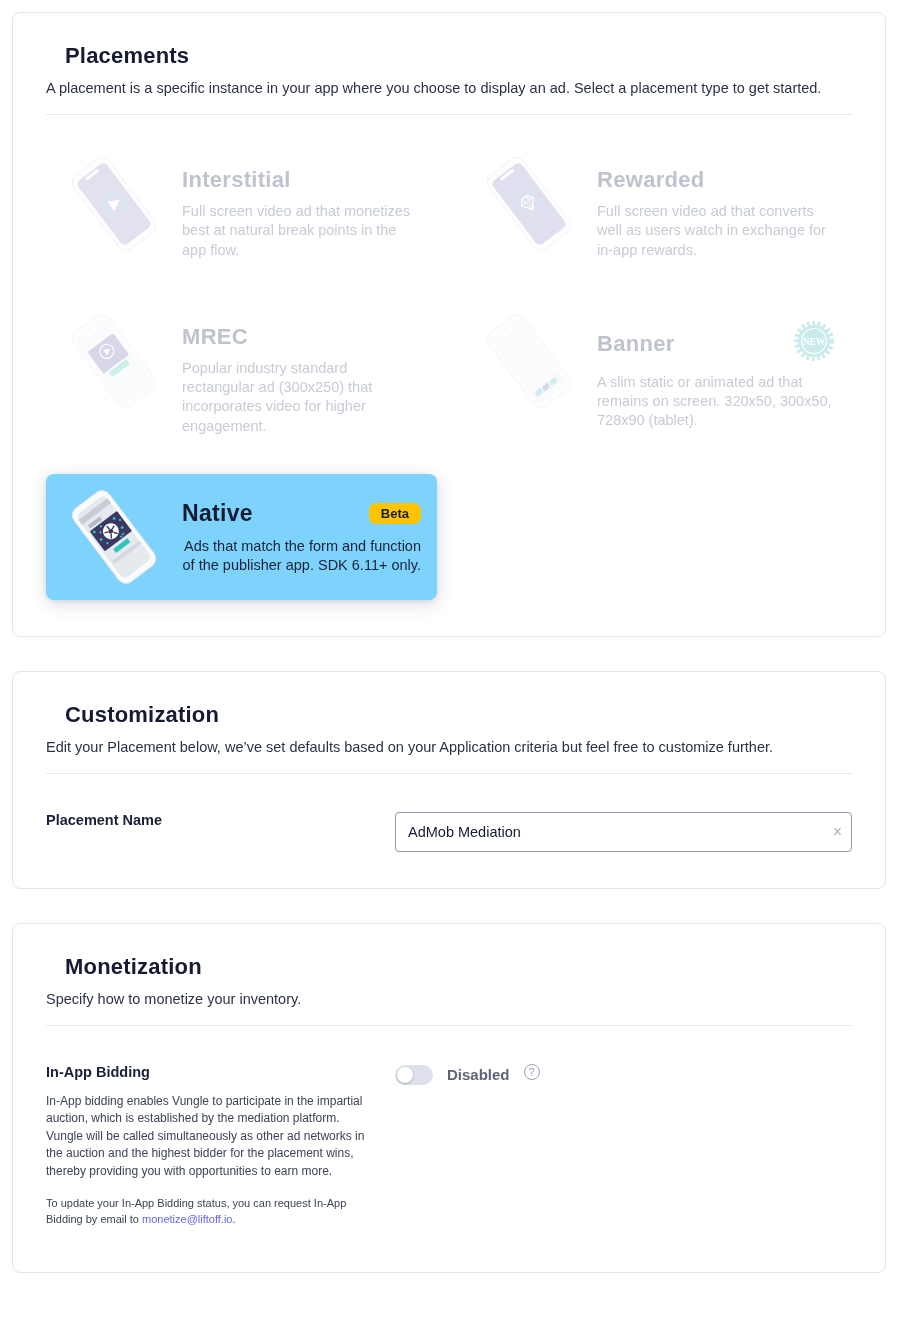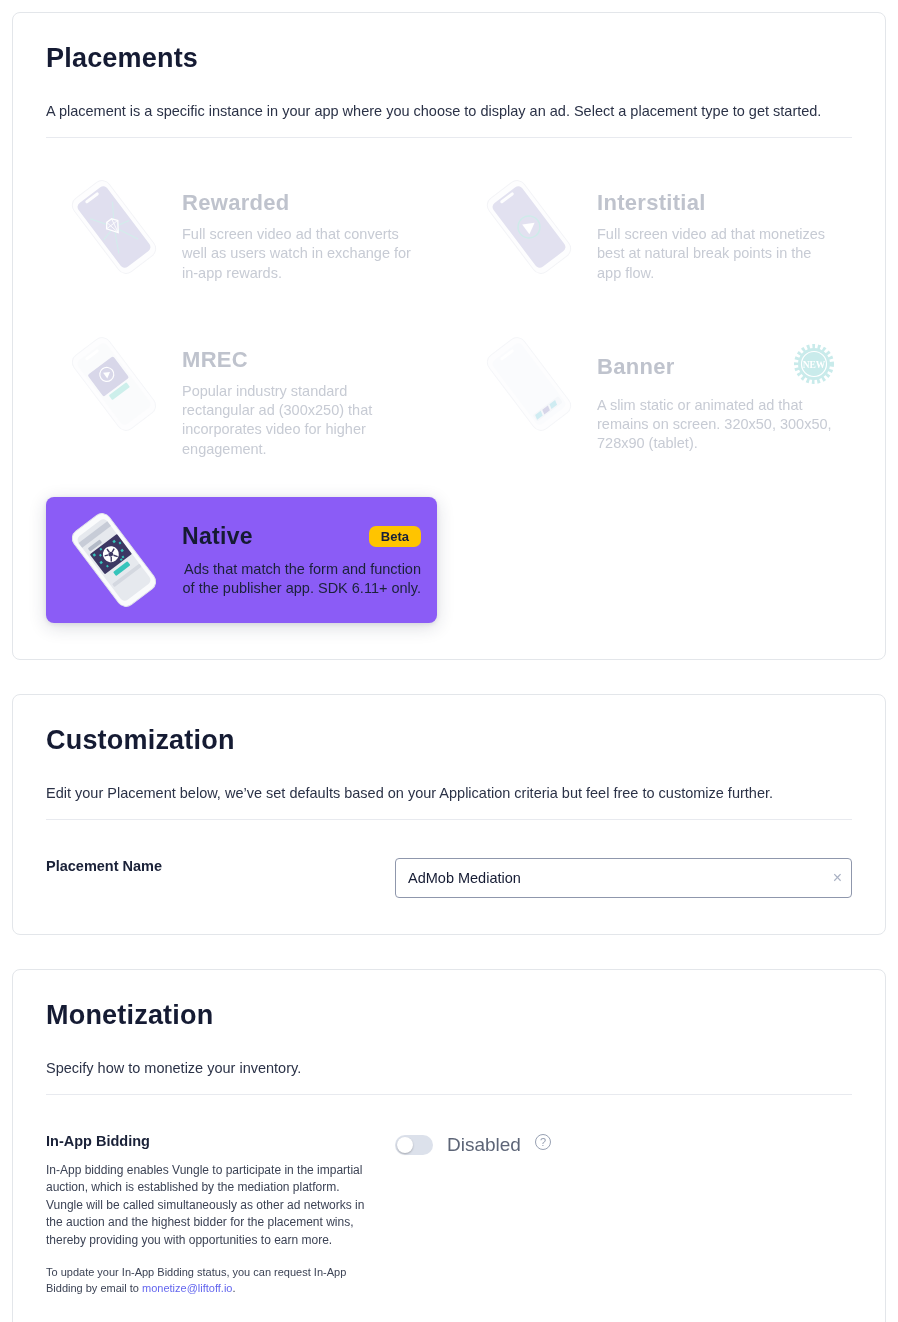--- a/index.html
+++ b/index.html
@@ -7,27 +7,28 @@
   body { font-family: "Liberation Sans", sans-serif; color: #1b2239; padding: 12px; }
 
   .card {
     border: 1px solid #e3e6ea;
     border-radius: 8px;
     background: #ffffff;
     padding: 30px 33px 36px 33px;
     margin-bottom: 34px;
   }
   .section-title {
-    font-size: 27px;
+    font-size: 22px;
     font-weight: bold;
     color: #151b33;
     letter-spacing: .2px;
+    margin-left: 19px;
   }
   .section-subtitle {
-    margin-top: 29px;
+    margin-top: 11px;
     font-size: 14.5px;
     color: #2b3247;
   }
   .divider {
     border: none;
     border-top: 1px solid #e8eaef;
     margin-top: 18px;
   }
 
   
@@ -56,21 +57,21 @@
     color: #bfc3cd;
     letter-spacing: .3px;
   }
   .placement-desc {
     margin-top: 9px;
     font-size: 14.5px;
     line-height: 1.33;
     color: #c7cbd4;
   }
   .placement.selected {
-    background: #8b5cf6;
+    background: #7dd3fc;
     box-shadow: 0 4px 18px rgba(30,38,70,.16), 0 1px 4px rgba(30,38,70,.10);
   }
   .placement.selected .placement-title { color: #151b33; font-size: 23px; }
   .placement.selected .placement-desc { color: #1b2239; margin-top: 10px; text-align: right; }
   .beta-badge {
     background: #ffc400;
     color: #17203a;
     font-size: 13px;
     font-weight: bold;
     border-radius: 7px;
@@ -121,21 +122,21 @@
     flex: 0 0 38px;
   }
   .toggle .knob {
     position: absolute;
     left: 2px; top: 2px;
     width: 16px; height: 16px;
     border-radius: 50%;
     background: #ffffff;
     box-shadow: 0 1px 2px rgba(0,0,0,.25);
   }
-  .toggle-state { font-size: 19px; color: #5d6577; }
+  .toggle-state { font-size: 15px; color: #5d6577; font-weight: bold; }
   .help-icon {
     width: 16px; height: 16px;
     border: 1px solid #98a1b3;
     border-radius: 50%;
     color: #98a1b3;
     font-size: 11px;
     display: inline-flex;
     align-items: center;
     justify-content: center;
     cursor: pointer;
@@ -144,20 +145,40 @@
 </style>
 </head>
 <body>
 
 <section class="card">
   <h1 class="section-title">Placements</h1>
   <p class="section-subtitle">A placement is a specific instance in your app where you choose to display an ad. Select a placement type to get started.</p>
   <hr class="divider">
 
   <div class="placements-grid">
+
+    <div class="placement dimmed">
+      <span class="illus">
+        <svg width="112" height="102" viewBox="0 0 112 102">
+          <g transform="rotate(-37 56 51)">
+            <rect x="34" y="5" width="44" height="92" rx="9" fill="#fdfdfe" stroke="#e9eaf0"></rect>
+            <rect x="38" y="11" width="36" height="80" rx="5" fill="#cbcae5"></rect>
+            <rect x="48" y="13" width="16" height="3" rx="1.5" fill="#fdfdfe"></rect>
+            <circle cx="56" cy="51" r="11" fill="none" stroke="#a7dcd8" stroke-width="1.4"></circle>
+            <path d="M52 45 L63 51 L52 57 Z" fill="#ffffff"></path>
+          </g>
+        </svg>
+      </span>
+      <div class="placement-text">
+        <div class="placement-title-row">
+          <span class="placement-title">Interstitial</span>
+        </div>
+        <p class="placement-desc">Full screen video ad that monetizes best at natural break points in the app flow.</p>
+      </div>
+    </div>
 
     <div class="placement dimmed">
       <span class="illus">
         <svg width="112" height="102" viewBox="0 0 112 102">
           <g transform="rotate(-37 56 51)">
             <rect x="34" y="5" width="44" height="92" rx="9" fill="#fdfdfe" stroke="#e9eaf0"></rect>
             <rect x="38" y="11" width="36" height="80" rx="5" fill="#c7c6e2"></rect>
             <rect x="48" y="13" width="16" height="3" rx="1.5" fill="#fdfdfe"></rect>
             <g stroke="#aee0dc" stroke-width="1">
               <line x1="56" y1="51" x2="42" y2="30"></line>
@@ -170,40 +191,20 @@
             <path d="M49 48 L53 43 L59 43 L63 48 L56 58 Z" fill="#c7c6e2" stroke="#ffffff" stroke-width="1.3"></path>
             <path d="M49 48 L63 48 M53 43 L56 58 M59 43 L56 58" stroke="#ffffff" stroke-width=".8" fill="none"></path>
           </g>
         </svg>
       </span>
       <div class="placement-text">
         <div class="placement-title-row">
           <span class="placement-title">Rewarded</span>
         </div>
         <p class="placement-desc">Full screen video ad that converts well as users watch in exchange for in-app rewards.</p>
-      </div>
-    </div>
-
-    <div class="placement dimmed">
-      <span class="illus">
-        <svg width="112" height="102" viewBox="0 0 112 102">
-          <g transform="rotate(-37 56 51)">
-            <rect x="34" y="5" width="44" height="92" rx="9" fill="#fdfdfe" stroke="#e9eaf0"></rect>
-            <rect x="38" y="11" width="36" height="80" rx="5" fill="#cbcae5"></rect>
-            <rect x="48" y="13" width="16" height="3" rx="1.5" fill="#fdfdfe"></rect>
-            <circle cx="56" cy="51" r="11" fill="none" stroke="#a7dcd8" stroke-width="1.4"></circle>
-            <path d="M52 45 L63 51 L52 57 Z" fill="#ffffff"></path>
-          </g>
-        </svg>
-      </span>
-      <div class="placement-text">
-        <div class="placement-title-row">
-          <span class="placement-title">Interstitial</span>
-        </div>
-        <p class="placement-desc">Full screen video ad that monetizes best at natural break points in the app flow.</p>
       </div>
     </div>
 
     <div class="placement dimmed">
       <span class="illus">
         <svg width="112" height="102" viewBox="0 0 112 102">
           <g transform="rotate(-37 56 51)">
             <rect x="34" y="5" width="44" height="92" rx="9" fill="#fcfcfe" stroke="#eceef3"></rect>
             <rect x="38" y="11" width="36" height="80" rx="5" fill="#f7f8fb"></rect>
             <rect x="48" y="13" width="16" height="3" rx="1.5" fill="#ffffff"></rect>

